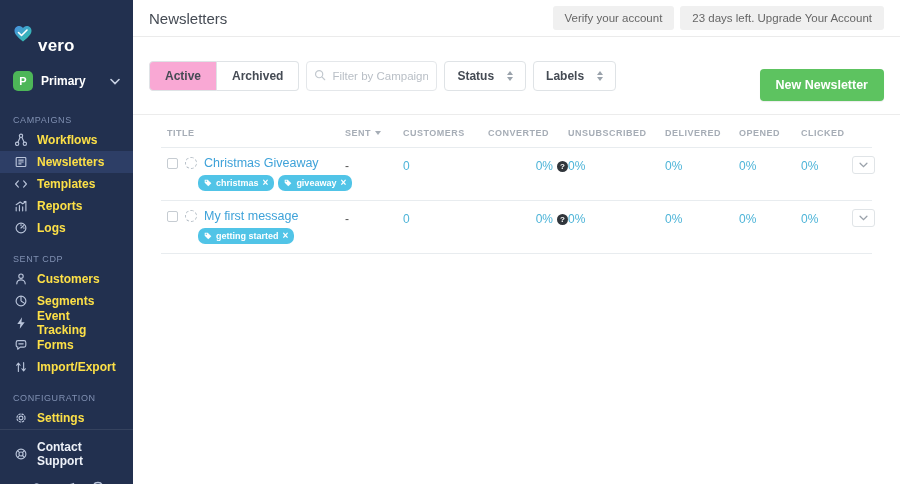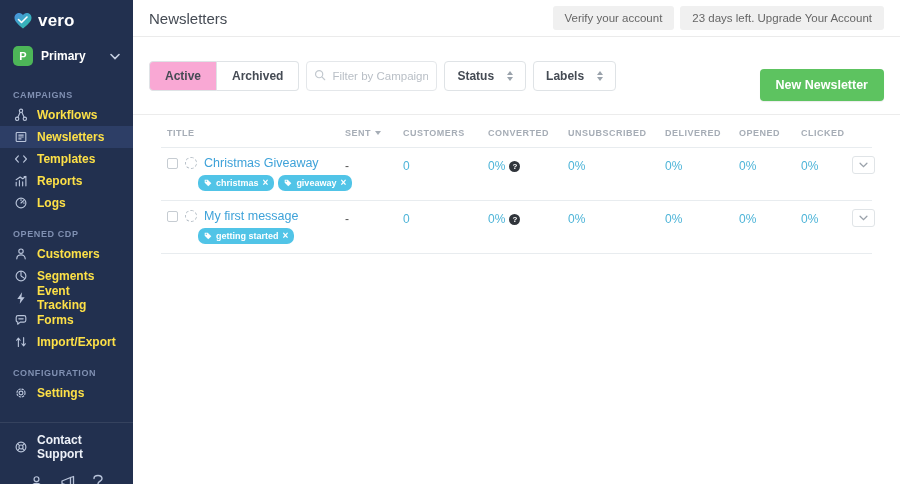--- a/index.html
+++ b/index.html
@@ -7,28 +7,28 @@
   body {
     font-family:"Liberation Sans", sans-serif;
     background:#fff; display:flex; color:#454b54;
   }
   
   .sidebar {
     width:133px; flex-shrink:0; background:#22304f; color:#eef2f9;
     display:flex; flex-direction:column; overflow:hidden;
   }
   .logo-row { display:flex; align-items:center; gap:5px; padding:11px 13px 6px; }
-  .logo-text { font-size:17px; font-weight:700; letter-spacing:.2px; color:#fff; }
+  .logo-text { font-size:17px; font-weight:700; letter-spacing:.2px; color:#fff;margin-top:25px; }
   .workspace-row { display:flex; align-items:center; gap:8px; padding:9px 13px; cursor:pointer; }
   .avatar { width:20px; height:20px; border-radius:5px; background:#4db658; color:#fff;
     font-size:11px; font-weight:700; display:flex; align-items:center; justify-content:center; }
   .workspace-name { font-size:12px; font-weight:700; color:#fff; }
   .ws-chevron { margin-left:auto; color:#c6cfe2; display:flex; }
   .nav-section { margin-top:10px; }
-  .section-title { padding:5px 13px 4px; font-size:9px; font-weight:700;
+  .section-title { padding:5px 13px 4px; font-size:9px; font-weight:400;
     letter-spacing:.6px; color:#8090b2; }
   .nav-item { display:flex; align-items:center; gap:9px; padding:4px 13px;
     font-size:12px; font-weight:600; color:#fde047; cursor:pointer; height:22px; }
   .nav-item.active { background:#2d3e66; }
   .nav-icon { width:15px; display:flex; justify-content:center; color:#b9c4da; flex-shrink:0; }
   .sidebar-spacer { flex:1; }
   .support-block { border-top:1px solid rgba(255,255,255,.09); padding:10px 13px 0; }
   .support-item { display:flex; align-items:center; gap:9px; font-size:12px;
     font-weight:600; color:#edf1f8; cursor:pointer; }
   .bottom-icons { display:flex; justify-content:space-between; padding:0 16px;
@@ -71,21 +71,21 @@
   .thead, .trow { display:grid;
     grid-template-columns:184px 58px 85px 80px 97px 74px 62px 51px 1fr;
     border-bottom:1px solid #e8ecef; align-items:start; }
   .thead { padding:13px 0 9px; }
   .th { font-size:9px; font-weight:700; color:#a6adb6; letter-spacing:.5px;
     text-transform:uppercase; display:flex; align-items:center; gap:4px; }
   .th.first { padding-left:6px; }
   .sort-desc { width:0; height:0; border-left:3.5px solid transparent;
     border-right:3.5px solid transparent; border-top:4.5px solid #a6adb6; }
   .trow { padding:8px 0 9px; }
-  .cell { font-size:12px; color:#4db4d8; padding-top:3px; }
+  .cell { font-size:12px; color:#4db4d8; padding-top:3px;justify-content:flex-end; }
   .cell.dash { color:#555; }
   .title-cell { display:flex; flex-direction:column; gap:5px; padding-left:6px; padding-top:0; }
   .title-line { display:flex; align-items:center; gap:7px; }
   .checkbox { width:11px; height:11px; border:1px solid #c6ccd2; border-radius:2px;
     background:#fff; cursor:pointer; flex-shrink:0; }
   .draft-circle { width:12px; height:12px; border:1px dashed #b6bfc7; border-radius:50%;
     flex-shrink:0; }
   .row-title { color:#3ea2d9; font-size:12.5px; text-decoration:none; cursor:pointer; }
   .tags { display:flex; gap:4px; margin-left:31px; }
   .tag { display:inline-flex; align-items:center; gap:4px; background:#51c4e7;
@@ -172,21 +172,21 @@
         <svg width="14" height="14" viewBox="0 0 16 16" fill="none" stroke="currentColor" stroke-width="1.3" stroke-linecap="round">
             <circle cx="8" cy="8" r="5.6"></circle>
             <path d="M8 8 L10.8 5.4 M8 4.2 v1 M11.8 8 h-1"></path>
           </svg>
       </span>
       <span>Logs</span>
     </div>
   </nav>
 
   <nav class="nav-section">
-    <div class="section-title">OPENED CDP</div>
+    <div class="section-title">SENT CDP</div>
     <div class="nav-item">
       <span class="nav-icon">
         <svg width="14" height="14" viewBox="0 0 16 16" fill="none" stroke="currentColor" stroke-width="1.3" stroke-linecap="round">
             <circle cx="8" cy="4.8" r="2.5"></circle>
             <path d="M3.2 13.5 C3.2 10.6 5.3 9 8 9 C10.7 9 12.8 10.6 12.8 13.5"></path>
           </svg>
       </span>
       <span>Customers</span>
     </div>
     <div class="nav-item">

